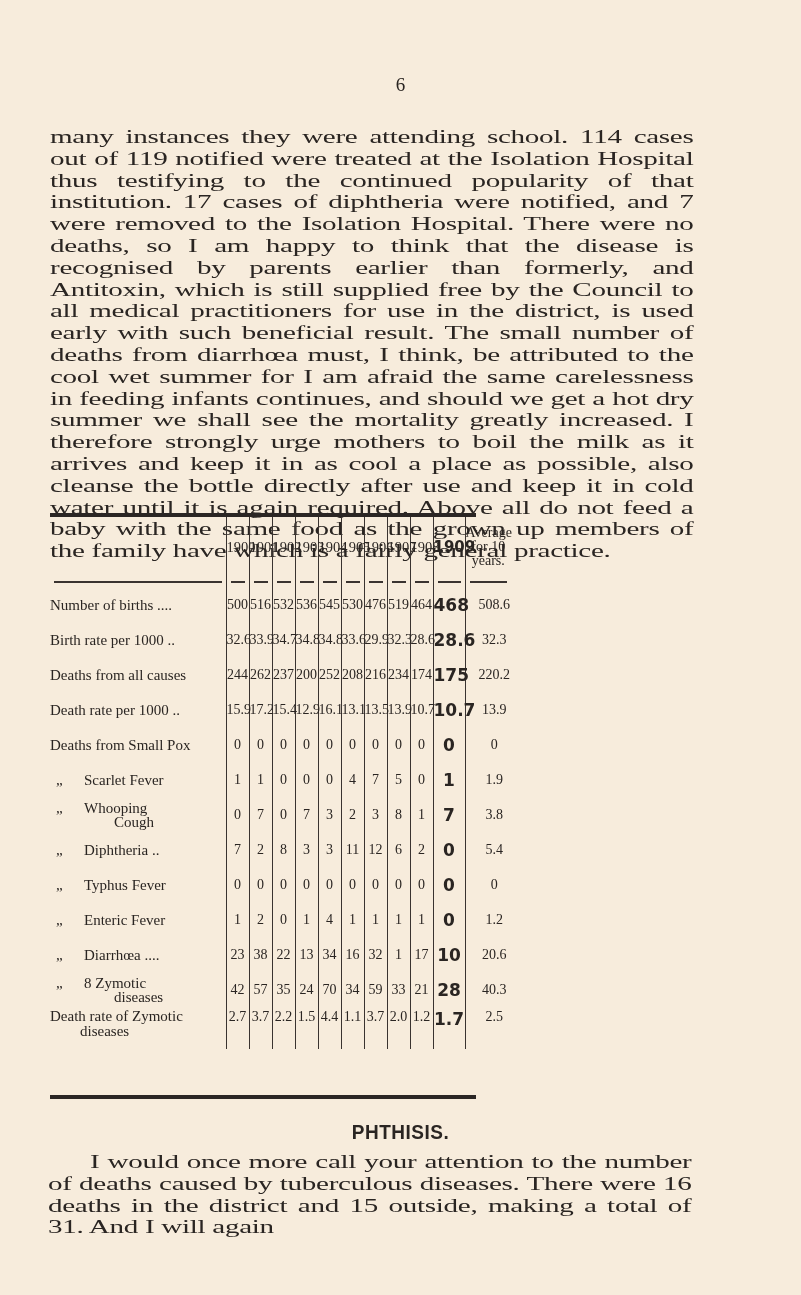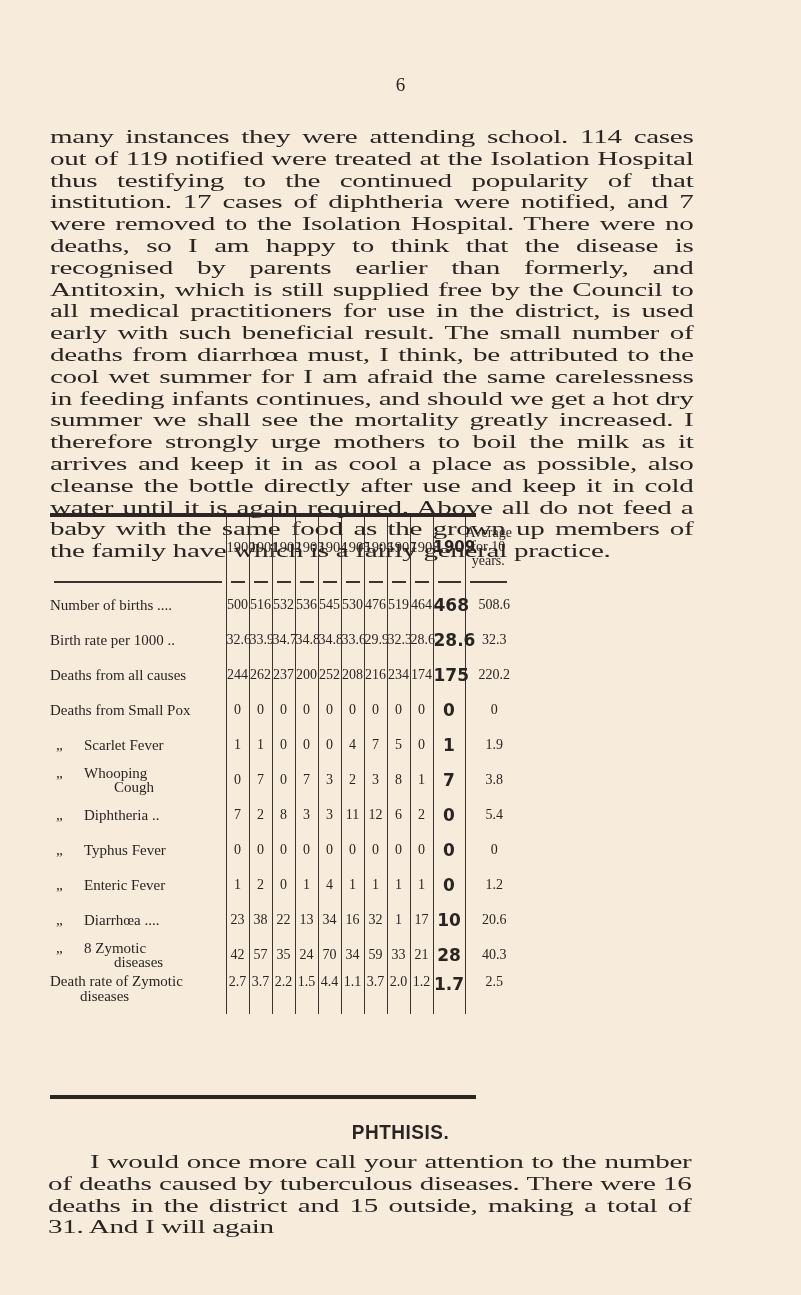--- a/index.html
+++ b/index.html
@@ -193,20 +193,34 @@
         <td class="col-year">200</td>
         <td class="col-year">252</td>
         <td class="col-year">208</td>
         <td class="col-year">216</td>
         <td class="col-year">234</td>
         <td class="col-year">174</td>
         <td class="col-year col-1909">175</td>
         <td class="col-avg">220.2</td>
       </tr>
       <tr>
+        <td class="label"><span>Death rate per 1000 ..</span></td>
+        <td class="col-year">15.9</td>
+        <td class="col-year">17.2</td>
+        <td class="col-year">15.4</td>
+        <td class="col-year">12.9</td>
+        <td class="col-year">16.1</td>
+        <td class="col-year">13.1</td>
+        <td class="col-year">13.5</td>
+        <td class="col-year">13.9</td>
+        <td class="col-year">10.7</td>
+        <td class="col-year col-1909">10.7</td>
+        <td class="col-avg">13.9</td>
+      </tr>
+      <tr>
         <td class="label"><span>Deaths from Small Pox</span></td>
         <td class="col-year">0</td>
         <td class="col-year">0</td>
         <td class="col-year">0</td>
         <td class="col-year">0</td>
         <td class="col-year">0</td>
         <td class="col-year">0</td>
         <td class="col-year">0</td>
         <td class="col-year">0</td>
         <td class="col-year">0</td>

